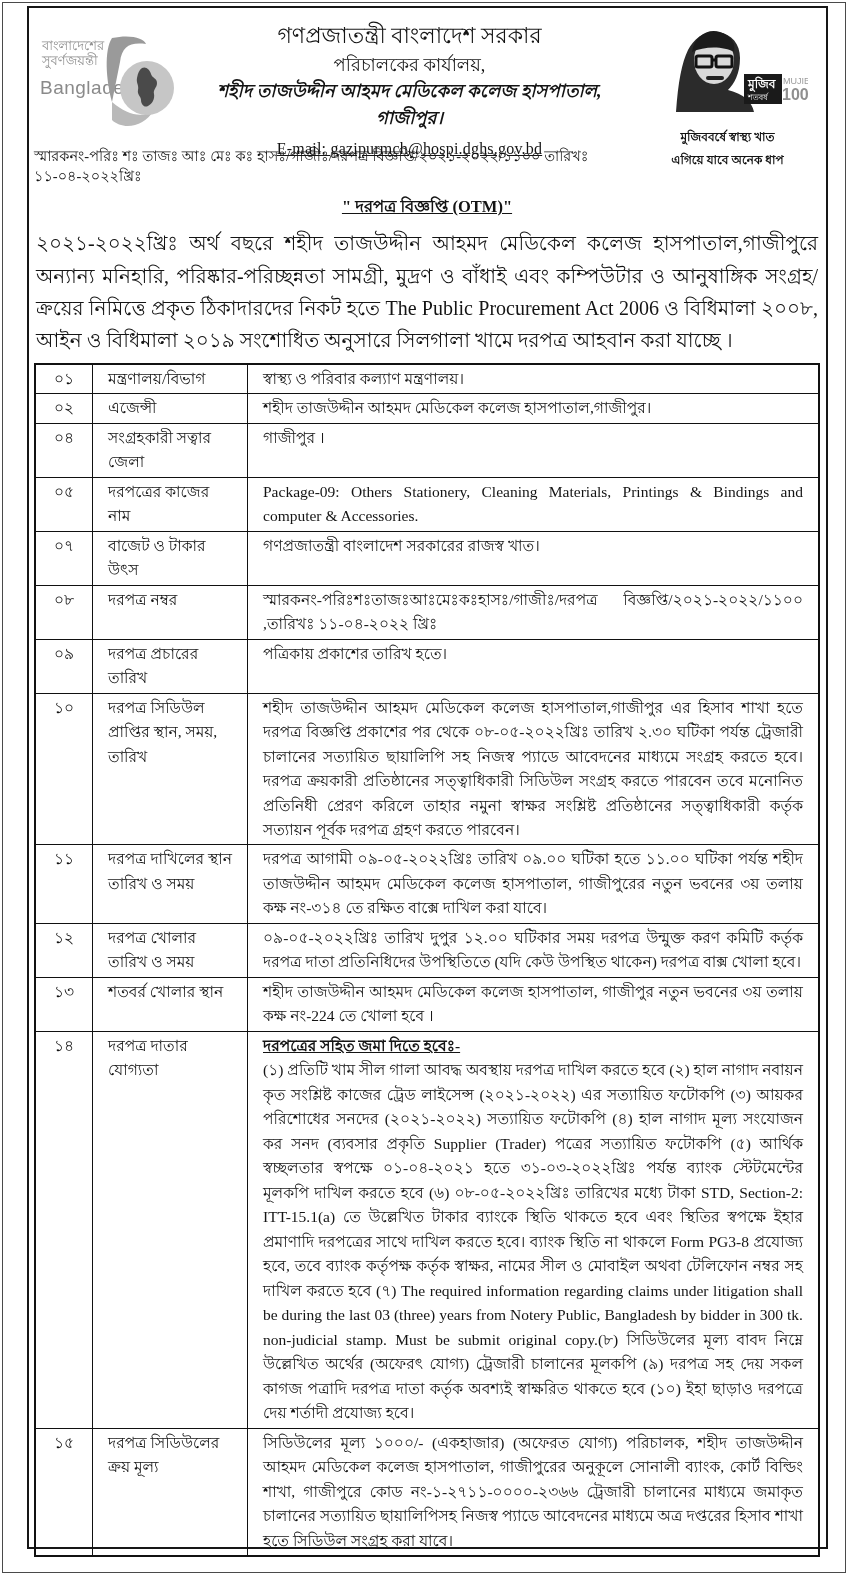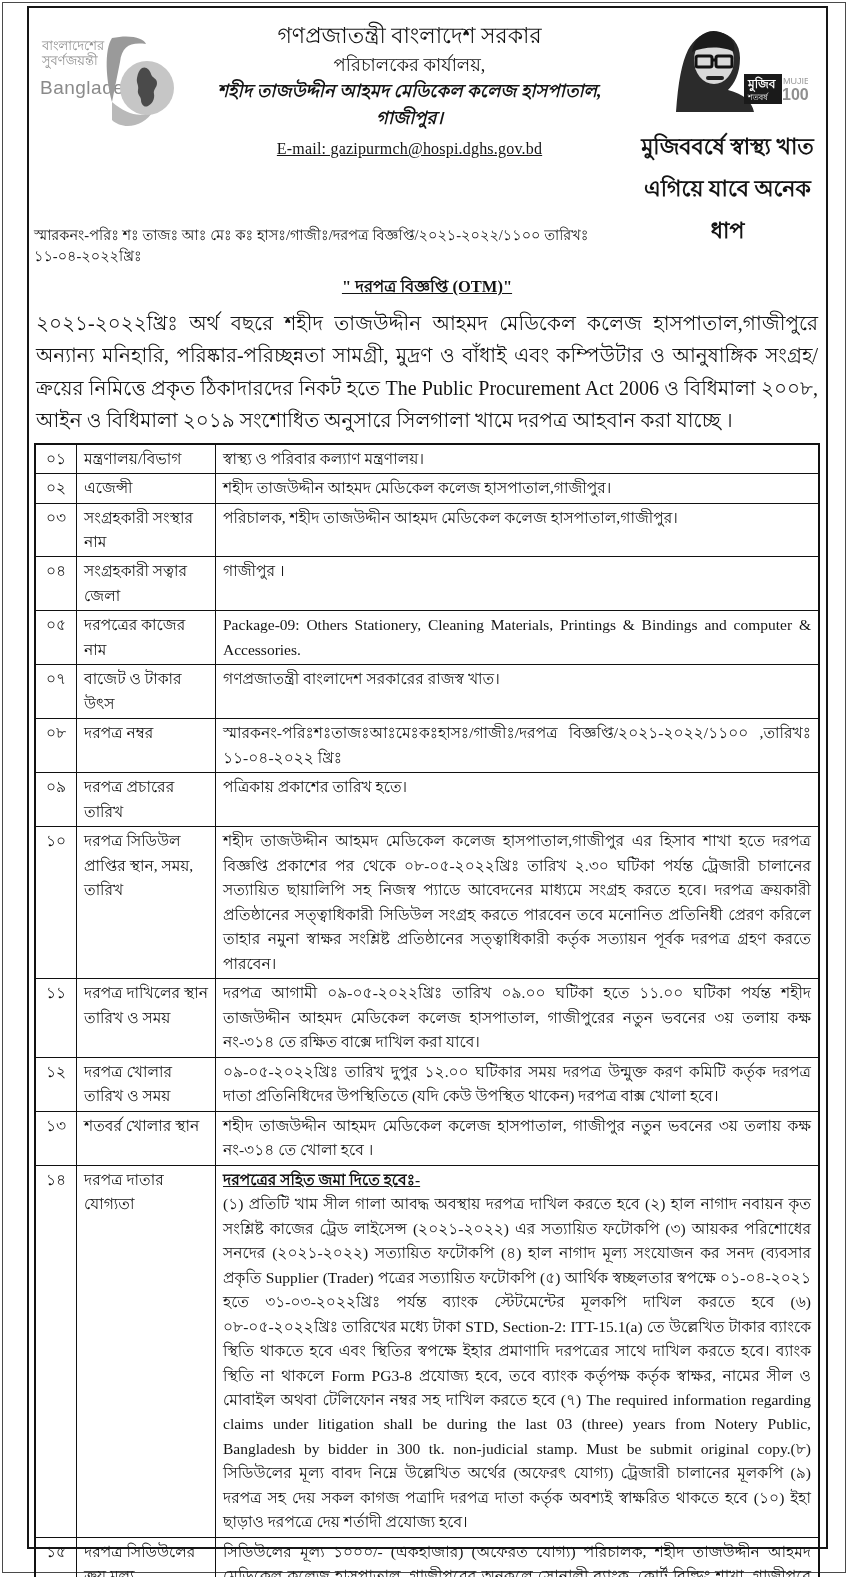--- a/index.html
+++ b/index.html
@@ -14,29 +14,29 @@
 
   
   .hdr{display:flex;align-items:flex-start;}
   .hdr-left{width:150px;padding-top:18px;}
   .hdr-center{flex:1;text-align:center;padding-top:6px;}
   .hdr-right{width:185px;text-align:center;padding-top:8px;}
   .gov-line{font-size:22px;line-height:1.45;}
   .office-line{font-size:18px;line-height:1.45;}
   .hosp-line{font-size:18px;font-weight:bold;line-height:1.5;font-style:italic;}
   .email-line{font-size:16px;font-weight:normal;text-decoration:underline;margin-top:8px;letter-spacing:.2px;}
-  .slogan{font-size:22px;font-weight:bold;line-height:1.9;}
+  .slogan{font-size:12px;font-weight:bold;line-height:1.9;}
   .memo-line{font-size:14.5px;margin-top:-26px;width:640px;line-height:1.4;}
   .notice-title{text-align:center;font-size:16.5px;font-weight:bold;margin:8px 0 6px 0;}
   .notice-title span{text-decoration:underline;}
   .intro{font-size:20px;line-height:1.62;text-align:justify;padding:0 2px;}
 
   
   table.main{width:100%;border-collapse:collapse;margin-top:6px;border:2px solid #111;}
-  table.main td{border:1px solid #111;vertical-align:top;font-size:15.5px;line-height:1.58;padding:2px 7px;}
+  table.main td{border:1px solid #111;vertical-align:top;font-size:15.5px;line-height:1.58;padding:2px 15px;}
   td.serial{width:26px;text-align:center;padding:2px 2px;}
   td.label{width:124px;padding-left:5px;}
   td.content{text-align:justify;}
   .seg-u{text-decoration:underline;}
   .seg-b{font-weight:bold;}
   .big-en{font-size:18.5px;line-height:1.45;text-align:left;}
 
   svg text{font-family:"Liberation Sans","DejaVu Sans",sans-serif;}
 </style>
 </head>
@@ -100,27 +100,20 @@
             </td>
           </tr>
           <tr>
             <td class="serial">০২</td>
             <td class="label">এজেন্সী</td>
             <td class="content">
               <div><span>শহীদ তাজউদ্দীন আহমদ মেডিকেল কলেজ হাসপাতাল,গাজীপুর।</span></div>
             </td>
           </tr>
           <tr>
-            <td class="serial">০৩</td>
-            <td class="label">সংগ্রহকারী সংস্থার নাম</td>
-            <td class="content">
-              <div><span>পরিচালক, শহীদ তাজউদ্দীন আহমদ মেডিকেল কলেজ হাসপাতাল,গাজীপুর।</span></div>
-            </td>
-          </tr>
-          <tr>
             <td class="serial">০৪</td>
             <td class="label">সংগ্রহকারী সত্বার জেলা</td>
             <td class="content">
               <div><span>গাজীপুর ।</span></div>
             </td>
           </tr>
           <tr>
             <td class="serial">০৫</td>
             <td class="label">দরপত্রের কাজের নাম</td>
             <td class="content big-en">
@@ -166,21 +159,21 @@
             <td class="serial">১২</td>
             <td class="label">দরপত্র খোলার তারিখ ও সময়</td>
             <td class="content">
               <div><span>০৯-০৫-২০২২খ্রিঃ তারিখ দুপুর ১২.০০ ঘটিকার সময় দরপত্র উন্মুক্ত করণ কমিটি কর্তৃক দরপত্র দাতা প্রতিনিধিদের উপস্থিতিতে (যদি কেউ উপস্থিত থাকেন) দরপত্র বাক্স খোলা হবে।</span></div>
             </td>
           </tr>
           <tr>
             <td class="serial">১৩</td>
             <td class="label">শতবর্র খোলার স্থান</td>
             <td class="content">
-              <div><span>শহীদ তাজউদ্দীন আহমদ মেডিকেল কলেজ হাসপাতাল, গাজীপুর নতুন ভবনের ৩য় তলায় কক্ষ নং-৩১৪ তে খোলা হবে ।</span></div>
+              <div><span>শহীদ তাজউদ্দীন আহমদ মেডিকেল কলেজ হাসপাতাল, গাজীপুর নতুন ভবনের ৩য় তলায় কক্ষ নং-224 তে খোলা হবে ।</span></div>
             </td>
           </tr>
           <tr>
             <td class="serial">১৪</td>
             <td class="label">দরপত্র দাতার যোগ্যতা</td>
             <td class="content">
               <div><span class="seg-u seg-b">দরপত্রের সহিত জমা দিতে হবেঃ-</span></div>
               <div><span>(১) প্রতিটি খাম সীল গালা আবদ্ধ অবস্থায় দরপত্র দাখিল করতে হবে (২) হাল নাগাদ নবায়ন কৃত সংশ্লিষ্ট কাজের ট্রেড লাইসেন্স (২০২১-২০২২) এর সত্যায়িত ফটোকপি (৩) আয়কর পরিশোধের সনদের (২০২১-২০২২) সত্যায়িত ফটোকপি (৪) হাল নাগাদ মূল্য সংযোজন কর সনদ (ব্যবসার প্রকৃতি Supplier (Trader) পত্রের সত্যায়িত ফটোকপি (৫) আর্থিক স্বচ্ছলতার স্বপক্ষে ০১-০৪-২০২১ হতে ৩১-০৩-২০২২খ্রিঃ পর্যন্ত ব্যাংক স্টেটমেন্টের মূলকপি দাখিল করতে হবে (৬) ০৮-০৫-২০২২খ্রিঃ তারিখের মধ্যে টাকা STD, Section-2: ITT-15.1(a) তে উল্লেখিত টাকার ব্যাংকে স্থিতি থাকতে হবে এবং স্থিতির স্বপক্ষে ইহার প্রমাণাদি দরপত্রের সাথে দাখিল করতে হবে। ব্যাংক স্থিতি না থাকলে Form PG3-8 প্রযোজ্য হবে, তবে ব্যাংক কর্তৃপক্ষ কর্তৃক স্বাক্ষর, নামের সীল ও মোবাইল অথবা টেলিফোন নম্বর সহ দাখিল করতে হবে (৭) The required information regarding claims under litigation shall be during the last 03 (three) years from Notery Public, Bangladesh by bidder in 300 tk. non-judicial stamp. Must be submit original copy.(৮) সিডিউলের মূল্য বাবদ নিম্নে উল্লেখিত অর্থের (অফেরৎ যোগ্য) ট্রেজারী চালানের মূলকপি (৯) দরপত্র সহ দেয় সকল কাগজ পত্রাদি দরপত্র দাতা কর্তৃক অবশ্যই স্বাক্ষরিত থাকতে হবে (১০) ইহা ছাড়াও দরপত্রে দেয় শর্তাদী প্রযোজ্য হবে।</span></div>
             </td>
           </tr>

